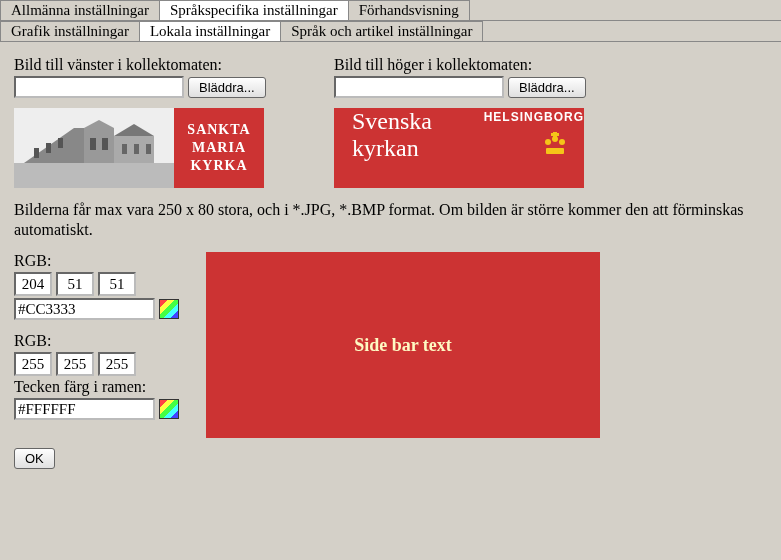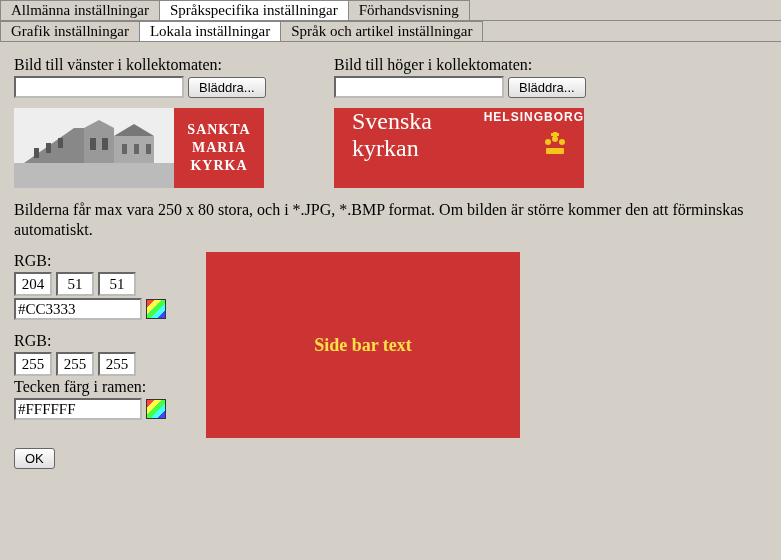--- a/index.html
+++ b/index.html
@@ -123,37 +123,37 @@
   .rgb-inputs input {
     width: 38px; height: 24px;
     border: 2px inset #bbb;
     font-family: inherit; font-size:15px;
     padding: 0 2px;
     background:#fff;
     text-align:center;
   }
   .hex-line { display:flex; align-items:center; gap:4px; margin-bottom: 12px;}
   .hex-line input {
-    width: 128px; height: 22px;
+    width: 141px; height: 22px;
     border: 2px inset #bbb;
     font-family: inherit; font-size:15px;
     padding: 0 2px;
     background:#fff;
   }
   .swatch {
     width: 20px; height: 20px;
     border: 1px solid #333;
     cursor: pointer;
     background: linear-gradient(135deg,
       #f44 0 20%, #ff4 20% 40%, #4f4 40% 60%, #4ff 60% 80%, #44f 80% 100%);
   }
   .sidebar-preview {
-    width: 314px; height: 186px;
+    width: 394px; height: 186px;
     background: #c33;
-    color: #fde047;
+    color: #fef9c3;
     display:flex; align-items:center; justify-content:center;
     font-family: Georgia, serif;
     font-weight: bold;
     font-size: 18px;
   }
   .ok-wrap { margin-top: 10px; }
 </style>
 </head>
 <body>
 

